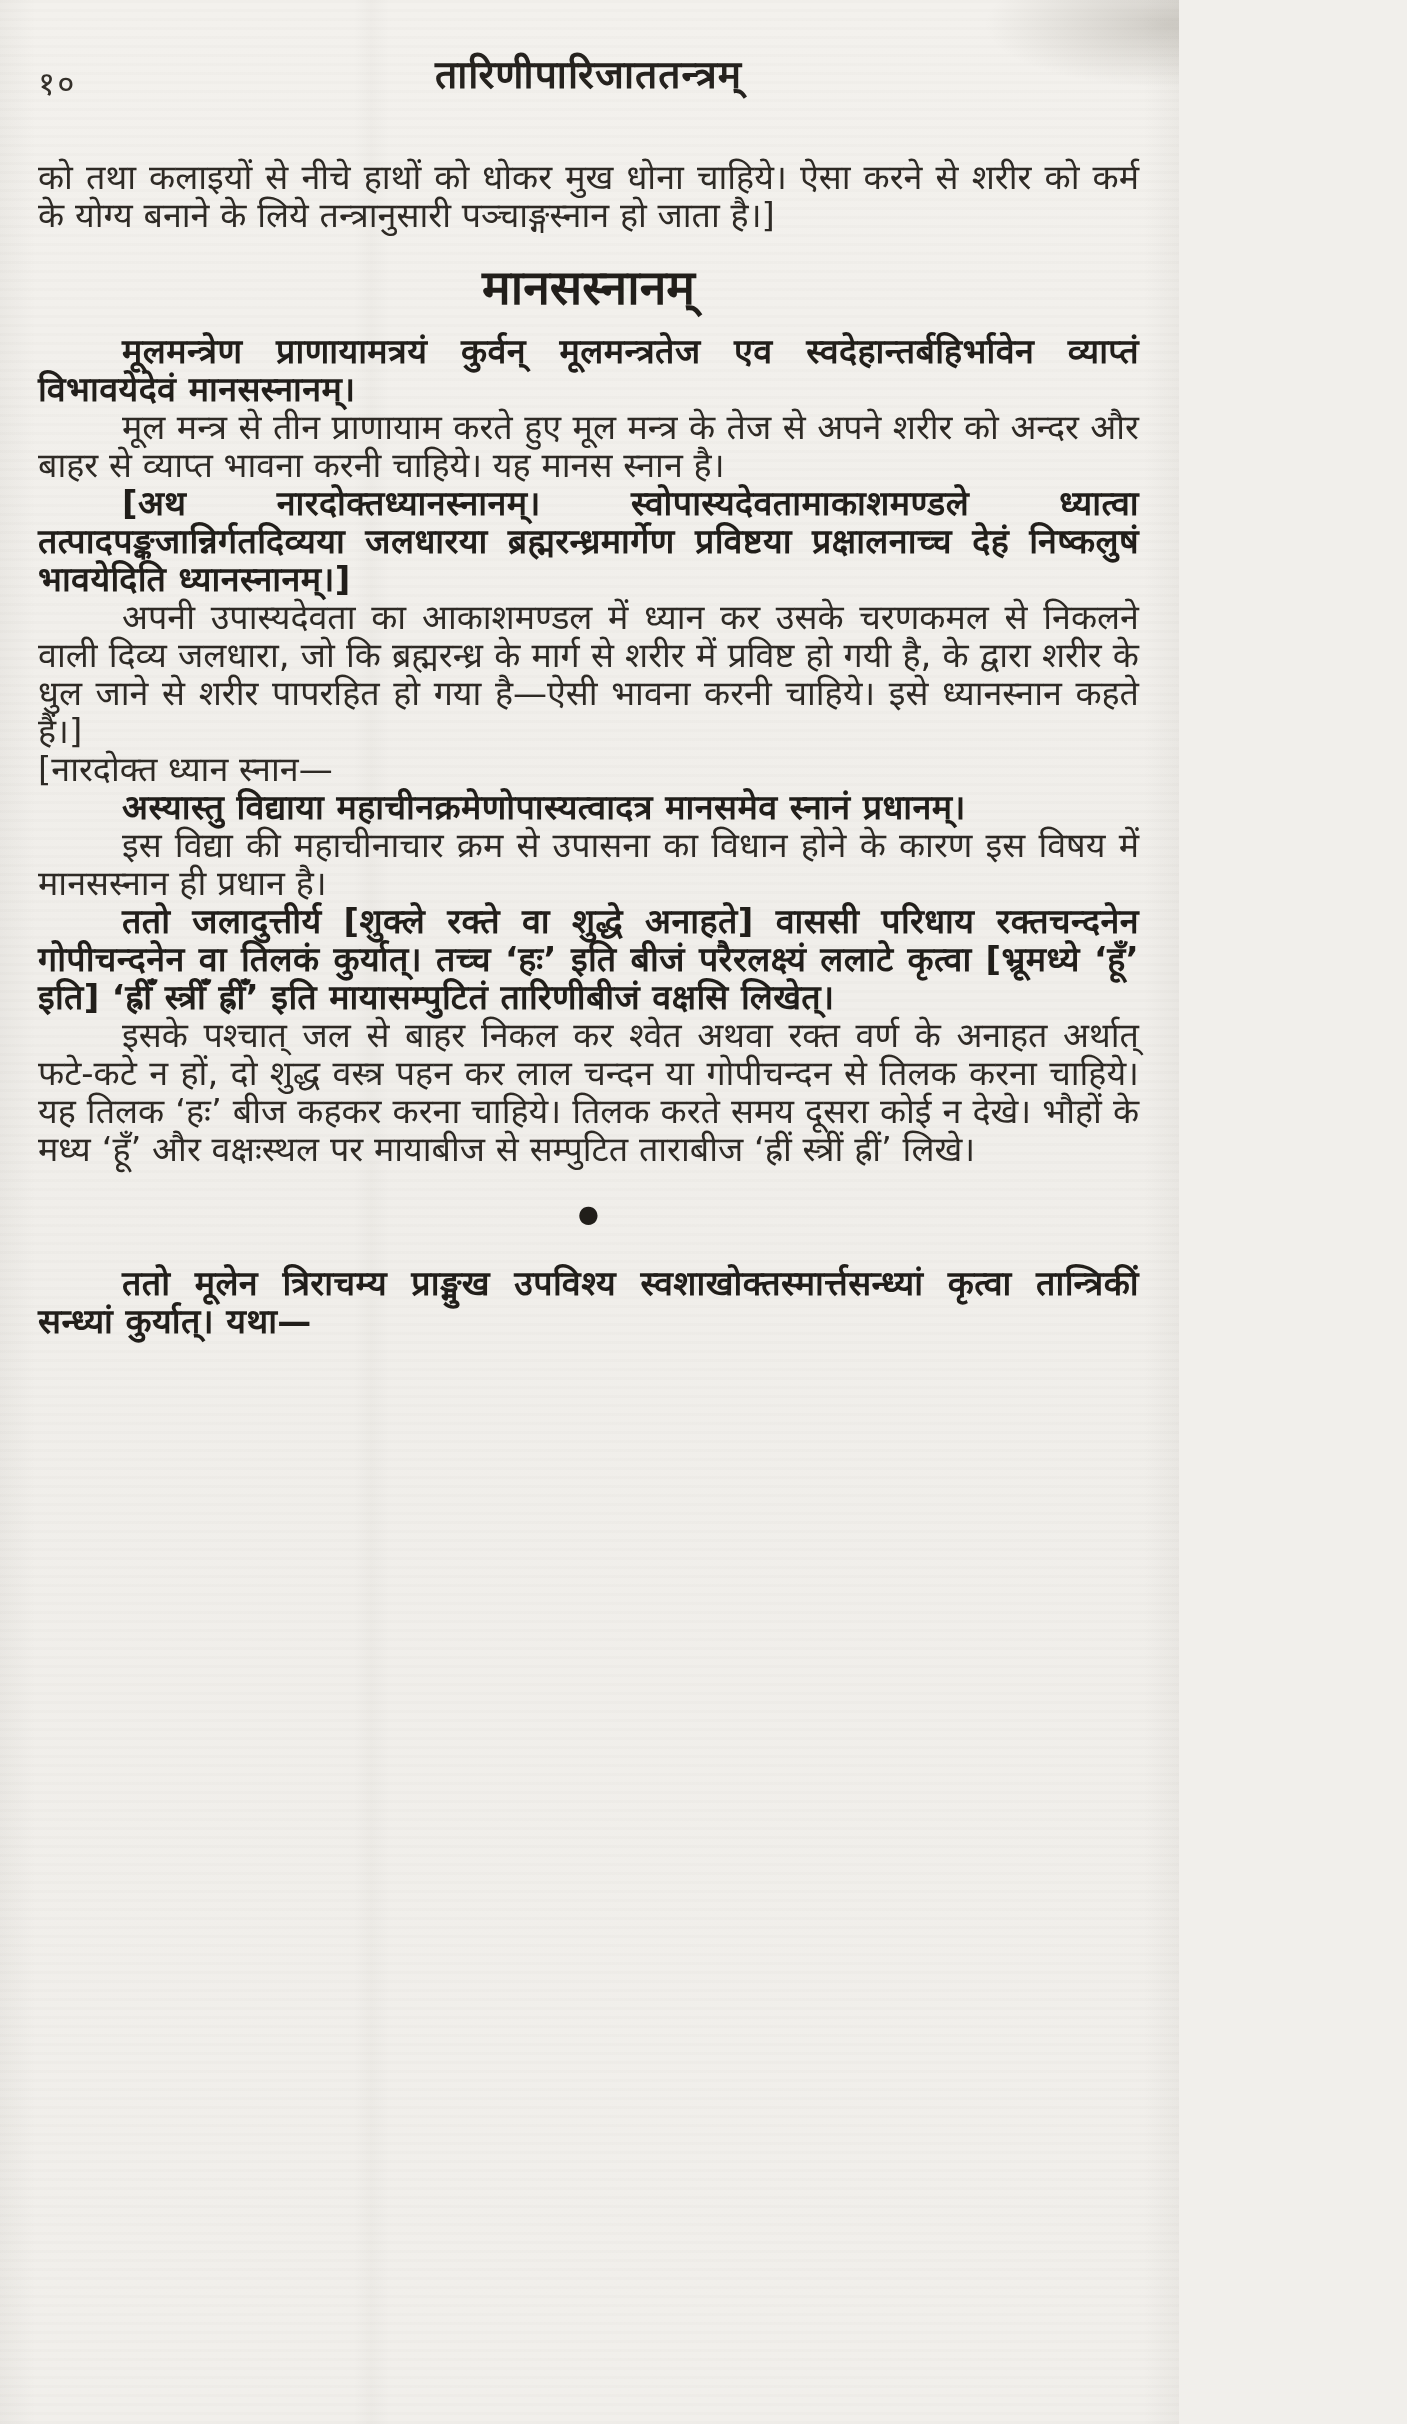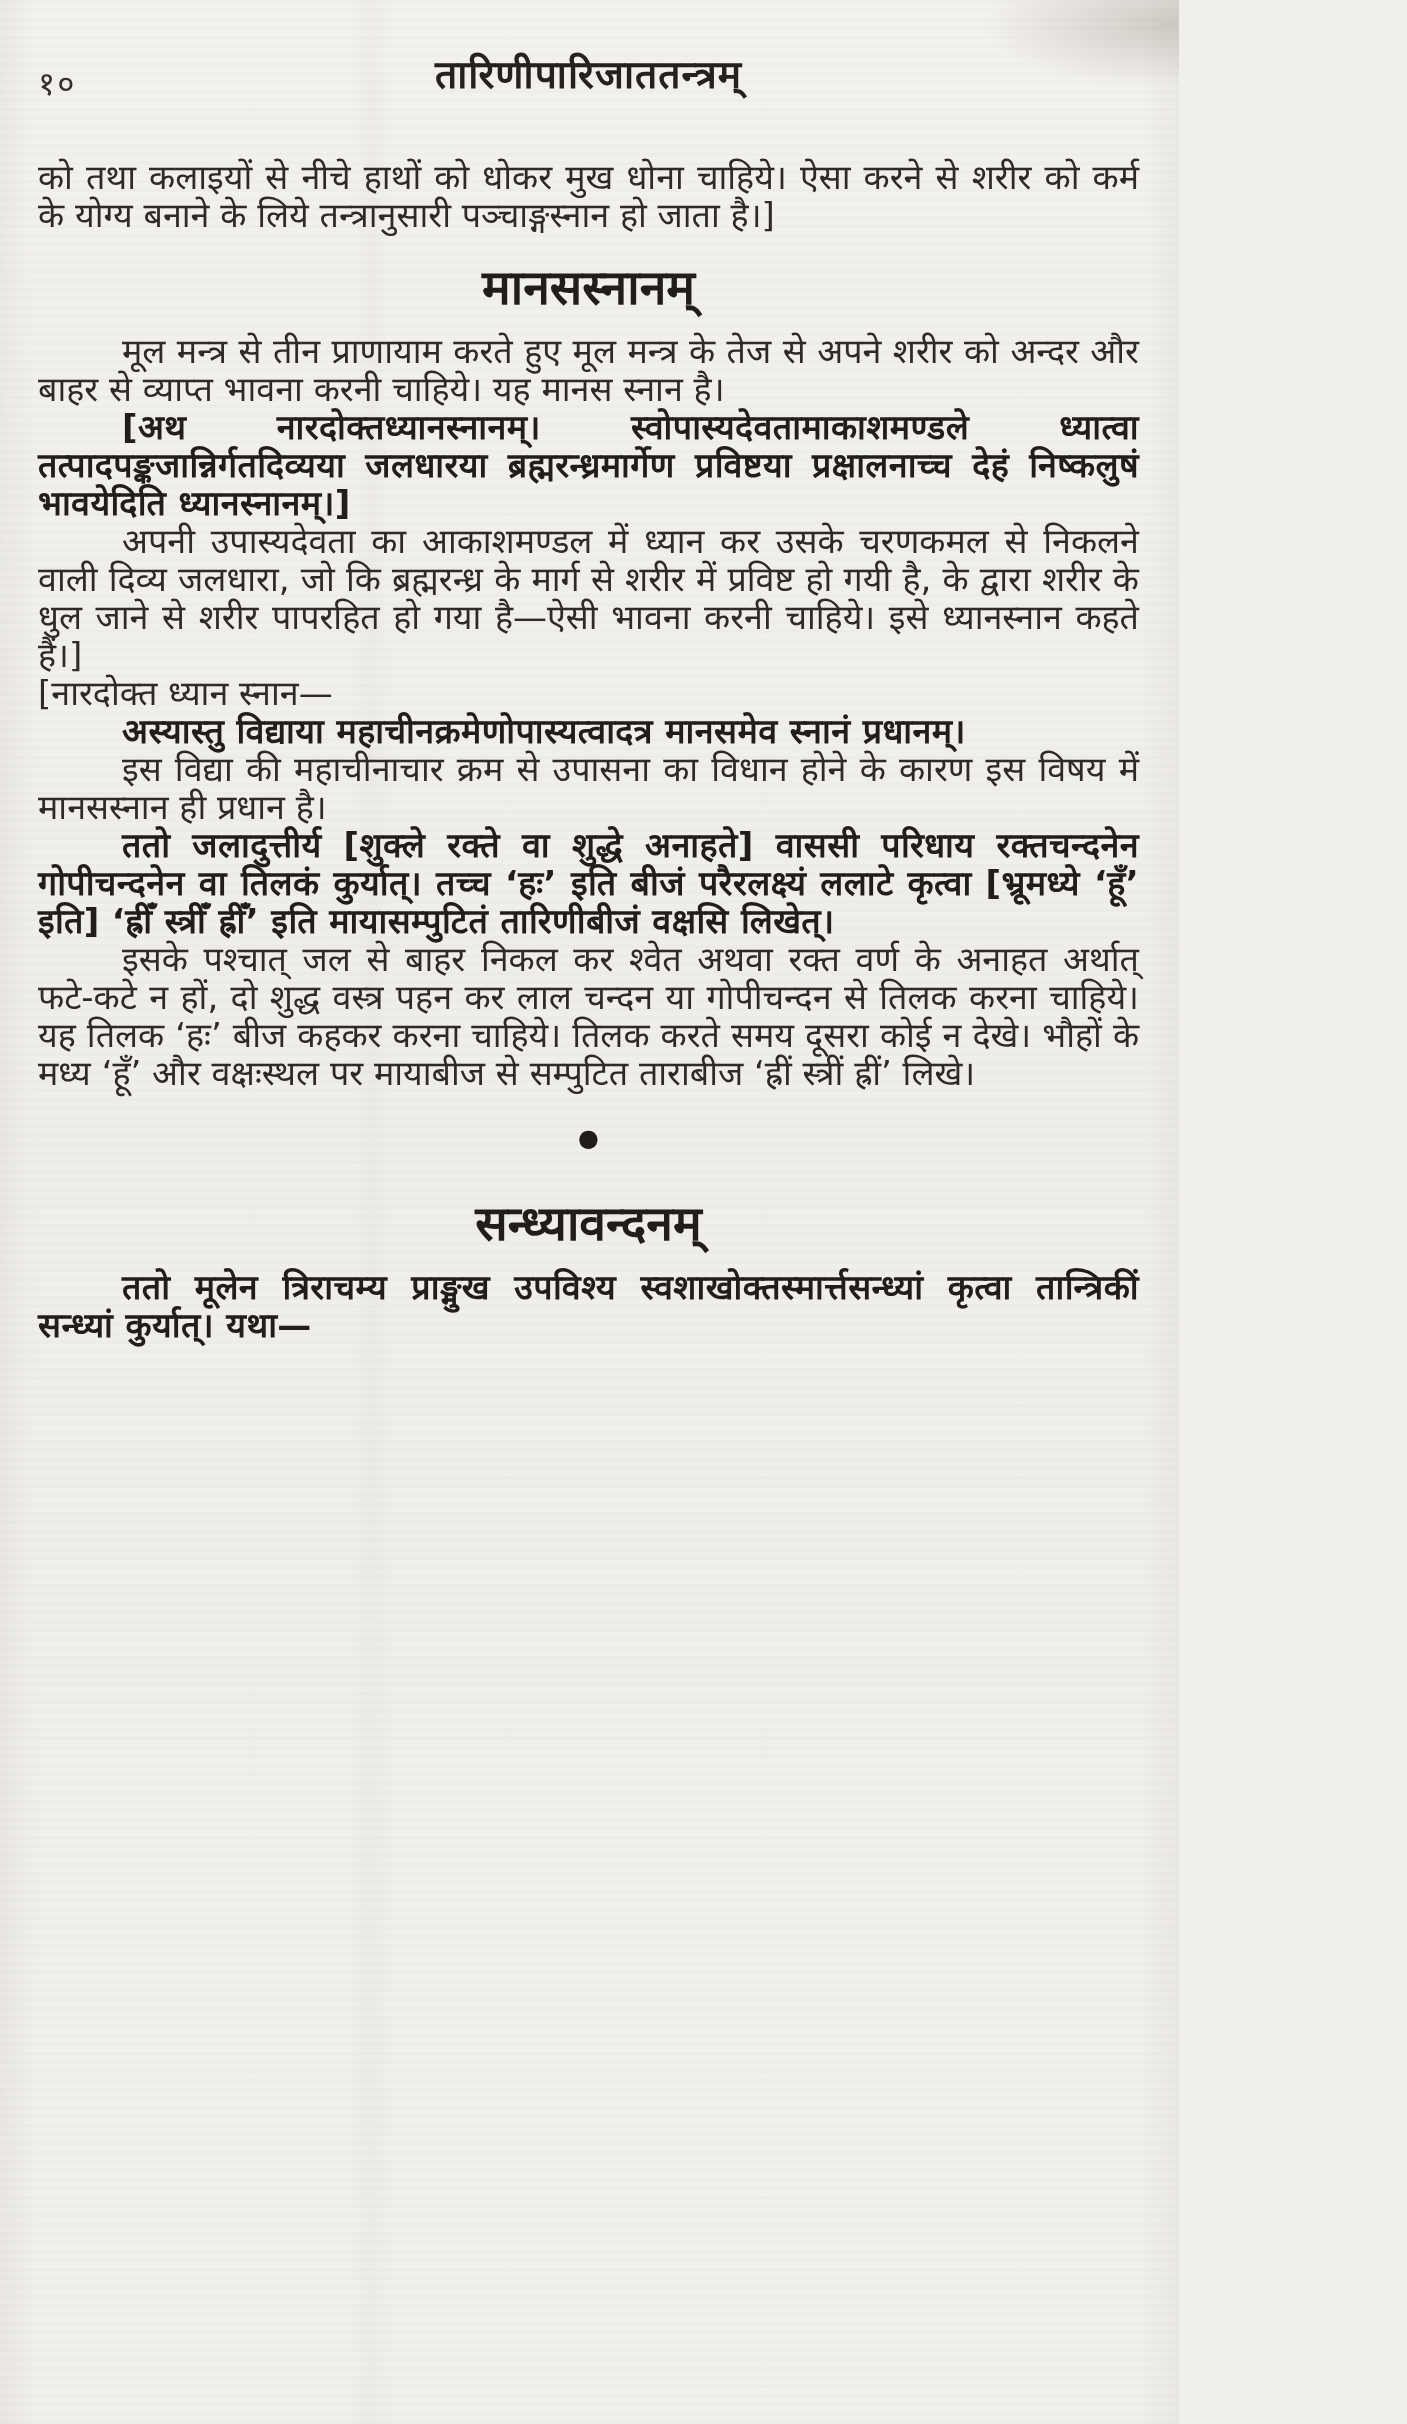--- a/index.html
+++ b/index.html
@@ -91,37 +91,37 @@
     <span class="page-number">१०</span>
     <span class="page-title">तारिणीपारिजाततन्त्रम्</span>
   </header>
 
   <main class="page-body">
 
     <p class="hindi noindent">को तथा कलाइयों से नीचे हाथों को धोकर मुख धोना चाहिये। ऐसा करने से शरीर को कर्म के योग्य बनाने के लिये तन्त्रानुसारी पञ्चाङ्गस्नान हो जाता है।]</p>
 
     <h2 class="heading">मानसस्नानम्</h2>
 
+    <p class="sanskrit">मूलमन्त्रेण प्राणायामत्रयं कुर्वन् मूलमन्त्रतेज एव स्वदेहान्तर्बहिर्भावेन व्याप्तं विभावयेदेवं मानसस्नानम्।</p>
 
     <p class="hindi">मूल मन्त्र से तीन प्राणायाम करते हुए मूल मन्त्र के तेज से अपने शरीर को अन्दर और बाहर से व्याप्त भावना करनी चाहिये। यह मानस स्नान है।</p>
 
     <p class="sanskrit">[अथ नारदोक्तध्यानस्नानम्। स्वोपास्यदेवतामाकाशमण्डले ध्यात्वा तत्पादपङ्कजान्निर्गतदिव्यया जलधारया ब्रह्मरन्ध्रमार्गेण प्रविष्टया प्रक्षालनाच्च देहं निष्कलुषं भावयेदिति ध्यानस्नानम्।]</p>
 
     <p class="hindi">अपनी उपास्यदेवता का आकाशमण्डल में ध्यान कर उसके चरणकमल से निकलने वाली दिव्य जलधारा, जो कि ब्रह्मरन्ध्र के मार्ग से शरीर में प्रविष्ट हो गयी है, के द्वारा शरीर के धुल जाने से शरीर पापरहित हो गया है—ऐसी भावना करनी चाहिये। इसे ध्यानस्नान कहते हैं।]</p>
 
     <p class="hindi noindent">[नारदोक्त ध्यान स्नान—</p>
 
     <p class="sanskrit">अस्यास्तु विद्याया महाचीनक्रमेणोपास्यत्वादत्र मानसमेव स्नानं प्रधानम्।</p>
 
     <p class="hindi">इस विद्या की महाचीनाचार क्रम से उपासना का विधान होने के कारण इस विषय में मानसस्नान ही प्रधान है।</p>
 
     <p class="sanskrit">ततो जलादुत्तीर्य [शुक्ले रक्ते वा शुद्धे अनाहते] वाससी परिधाय रक्तचन्दनेन गोपीचन्दनेन वा तिलकं कुर्यात्। तच्च ‘हः’ इति बीजं परैरलक्ष्यं ललाटे कृत्वा [भ्रूमध्ये ‘हूँ’ इति] ‘ह्रीँ स्त्रीँ ह्रीँ’ इति मायासम्पुटितं तारिणीबीजं वक्षसि लिखेत्।</p>
 
     <p class="hindi">इसके पश्चात् जल से बाहर निकल कर श्वेत अथवा रक्त वर्ण के अनाहत अर्थात् फटे-कटे न हों, दो शुद्ध वस्त्र पहन कर लाल चन्दन या गोपीचन्दन से तिलक करना चाहिये। यह तिलक ‘हः’ बीज कहकर करना चाहिये। तिलक करते समय दूसरा कोई न देखे। भौहों के मध्य ‘हूँ’ और वक्षःस्थल पर मायाबीज से सम्पुटित ताराबीज ‘ह्रीं स्त्रीं ह्रीं’ लिखे।</p>
 
     <div class="separator">●</div>
 
-    <h2 class="heading">सन्ध्यावन्दनम्</h2>
 
     <p class="sanskrit">ततो मूलेन त्रिराचम्य प्राङ्मुख उपविश्य स्वशाखोक्तस्मार्त्तसन्ध्यां कृत्वा तान्त्रिकीं सन्ध्यां कुर्यात्। यथा—</p>
 
   </main>
 </div>
 
 </body></html>

